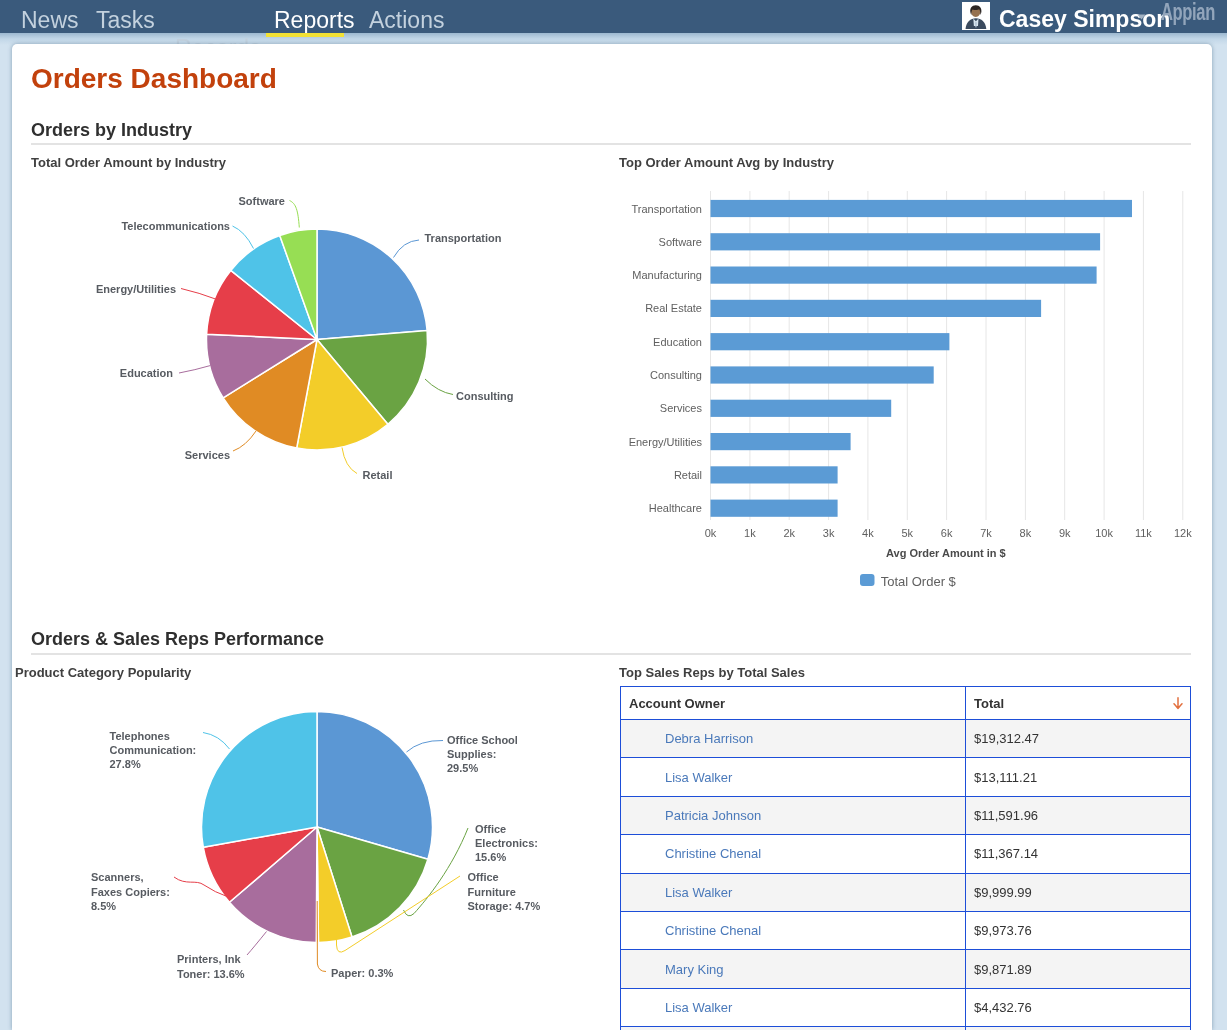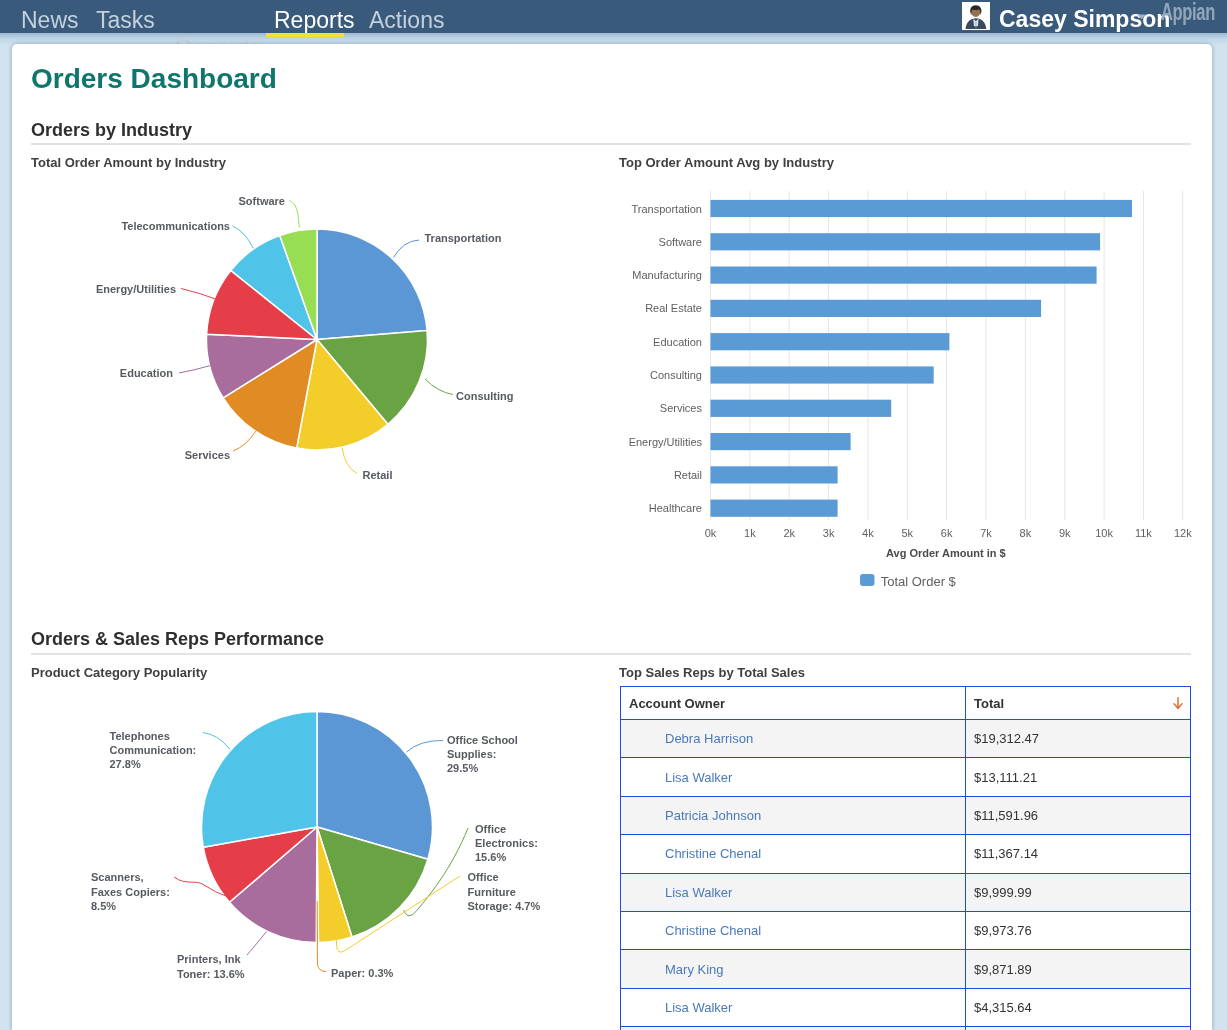--- a/index.html
+++ b/index.html
@@ -10,21 +10,21 @@
   
   #nav{left:0;top:0;width:1227px;height:33px;background:#3a5a7c;}
   #navgrad{left:0;top:33px;width:1227px;height:12px;
      background:linear-gradient(to bottom,#9cb8d0 0%,#c2d7e8 50%,#d2e2ef 100%);}
   .navitem{position:absolute;top:7px;font-size:23px;color:#c3d1de;}
   .navitem.active{color:#ffffff;}
   #yellowbar{left:266px;top:33px;width:78px;height:4px;background:#f2e135;}
   
   #card{left:12px;top:44px;width:1200px;height:986px;background:#ffffff;
         border-radius:5px 5px 0 0;box-shadow:0 0 4px rgba(70,105,135,.55);}
-  h1.title{position:absolute;left:31px;top:63px;margin:0;font-size:28px;color:#0f766e;text-align:right;}
+  h1.title{position:absolute;left:31px;top:63px;margin:0;font-size:28px;color:#c2410c;text-align:right;}
   .sect{position:absolute;left:31px;margin:0;font-size:18px;color:#2f2f2f;font-weight:bold;}
   .rule{position:absolute;left:31px;width:1160px;height:2px;background:#e3e3e3;}
   .ctitle{position:absolute;margin:0;font-size:13px;color:#404040;font-weight:bold;}
   
   #tbl{left:620px;top:686px;width:571px;border-collapse:collapse;
        font-size:13px;color:#333;}
   #tbl td,#tbl th{border:1px solid #1d4ed8;padding:0 0 0 8px;text-align:left;
        font-weight:normal;}
   #tbl th{height:32px;font-weight:bold;color:#333;font-size:13px;}
   #tbl td{height:37.4px;}
@@ -153,21 +153,21 @@
       <text x="1143.4" y="536.5">11k</text>
 <text x="1182.8" y="536.5">12k</text>
 </g>
 <text x="945.8" y="557" font-size="11px" font-weight="bold" fill="#4a4a4a" text-anchor="middle">Avg Order Amount in $</text>
 <rect x="860" y="574" width="14.5" height="12" rx="3" fill="#5b9bd5"></rect>
 <text x="880.7" y="585.5" font-size="13px" fill="#606060">Total Order $</text>
 </svg>
 
 <div class="sect" style="top:629px;">Orders &amp; Sales Reps Performance</div>
 <div class="rule" style="top:653px;"></div>
-<div class="ctitle" style="left:31px;top:665px;">Product Category Popularity</div>
+<div class="ctitle" style="left:15px;top:665px;">Product Category Popularity</div>
 <div class="ctitle" style="left:619px;top:665px;">Top Sales Reps by Total Sales</div>
 
 <svg class="abs" style="left:0px;top:690px;" width="620" height="340" viewBox="0 690 620 340">
 <g stroke="#ffffff" stroke-width="1.5" stroke-linejoin="round">
 <path d="M 317.0 827.0 L 317.00 711.50 A 115.5 115.5 0 0 1 427.91 859.22 Z" fill="#5b97d4"></path>
 <path d="M 317.0 827.0 L 427.91 859.22 A 115.5 115.5 0 0 1 352.00 937.07 Z" fill="#6aa343"></path>
 <path d="M 317.0 827.0 L 352.00 937.07 A 115.5 115.5 0 0 1 318.45 942.49 Z" fill="#f3cd29"></path>
 <path d="M 317.0 827.0 L 318.45 942.49 A 115.5 115.5 0 0 1 316.27 942.50 Z" fill="#e08b24"></path>
 <path d="M 317.0 827.0 L 316.27 942.50 A 115.5 115.5 0 0 1 229.41 902.29 Z" fill="#a86d9d"></path>
 <path d="M 317.0 827.0 L 229.41 902.29 A 115.5 115.5 0 0 1 203.28 847.22 Z" fill="#e63e49"></path>
@@ -235,20 +235,20 @@
 <tr>
         <td class="name">Christine Chenal</td>
         <td class="tot">$9,973.76</td>
       </tr>
 <tr class="odd">
         <td class="name">Mary King</td>
         <td class="tot">$9,871.89</td>
       </tr>
 <tr>
         <td class="name">Lisa Walker</td>
-        <td class="tot">$4,315.64</td>
+        <td class="tot">$4,432.76</td>
       </tr>
 <tr class="odd">
         <td class="name">Karen Jones</td>
         <td class="tot">$9,321.00</td>
       </tr>
 </tbody>
   </table>
 
 </body></html>

